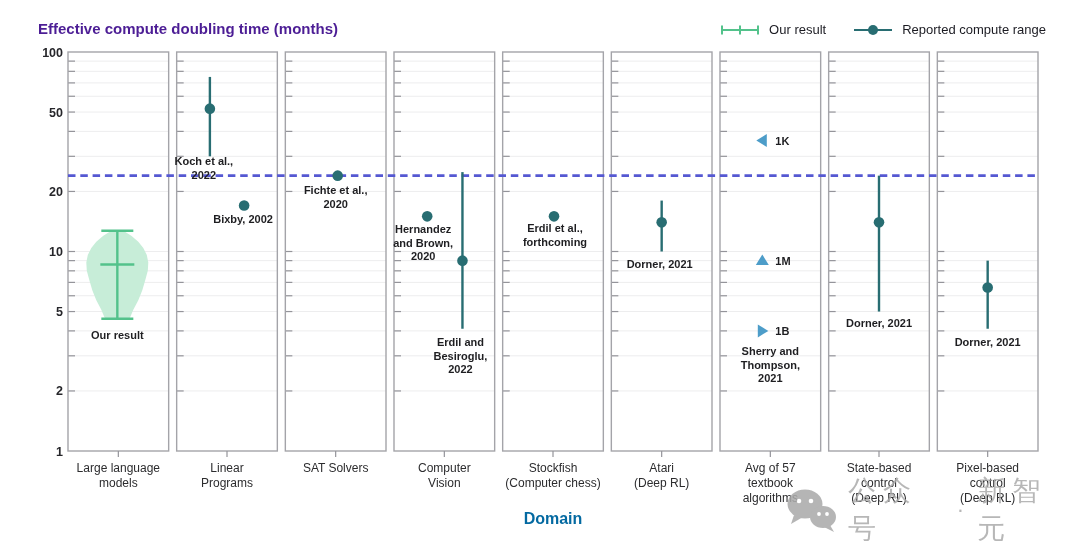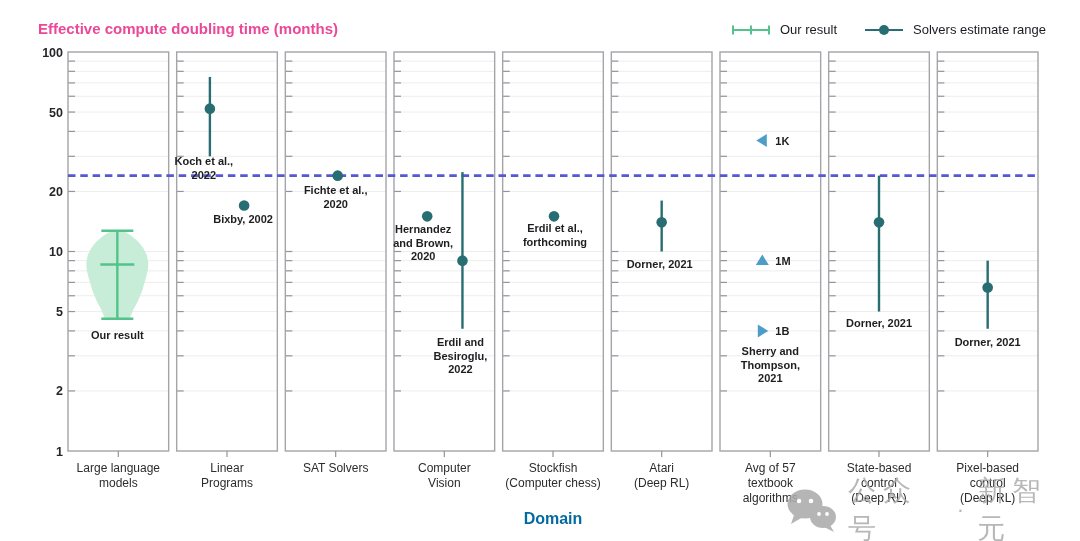--- a/index.html
+++ b/index.html
@@ -1,18 +1,18 @@
 <!DOCTYPE html>
 <html><head>
 <meta charset="utf-8">
 <style>
   html,body{margin:0;padding:0;background:#fff;}
   .fig{position:relative;width:1080px;height:541px;background:#fff;overflow:hidden;
        font-family:"Liberation Sans","DejaVu Sans",sans-serif;}
-  .title{position:absolute;left:38px;top:20px;font-size:15px;font-weight:700;color:#ec4899;}
+  .title{position:absolute;left:38px;top:20px;font-size:15px;font-weight:700;color:#4c1d95;}
   .legend{position:absolute;top:22px;right:34px;display:flex;align-items:center;gap:26px;}
   .legend-item{display:flex;align-items:center;gap:8px;font-size:13px;color:#1b1b22;}
   .legend-item svg line{stroke-width:2;fill:none;}
   .xlabel{position:absolute;left:68px;width:970px;top:510px;text-align:center;
           font-size:16px;font-weight:700;color:#0369a1;}
   #chart-svg{position:absolute;left:0;top:0;}
   svg text{font-family:"Liberation Sans","DejaVu Sans",sans-serif;}
   .watermark{position:absolute;left:784px;top:472px;display:flex;align-items:center;
              color:#ababab;opacity:.85;font-size:28px;letter-spacing:7px;font-weight:500;}
   .watermark .sep{margin:0 6px;font-size:22px;}
@@ -468,21 +468,21 @@
         <line x1="21" y1="2.5" x2="21" y2="11.5" stroke="#53c28b"></line>
           <line x1="39" y1="2.5" x2="39" y2="11.5" stroke="#53c28b"></line>
       </svg>
       <span>Our result</span>
     </div>
     <div class="legend-item">
       <svg width="42" height="14">
         <line x1="2" y1="7" x2="40" y2="7" stroke="#286d72"></line>
           <circle cx="21" cy="7" r="5" fill="#286d72"></circle>
       </svg>
-      <span>Solvers estimate range</span>
+      <span>Reported compute range</span>
     </div>
   </div>
 
   <div class="xlabel">Domain</div>
 
   <div class="watermark">
     <svg class="wm-icon" width="54" height="46" viewBox="0 0 54 46">
       <ellipse cx="21" cy="17" rx="17.5" ry="14.5" fill="#a9a9a9"></ellipse>
       <polygon points="10,28 7,37 19,30" fill="#a9a9a9"></polygon>
       <circle cx="15" cy="14" r="2.3" fill="#fff"></circle>

